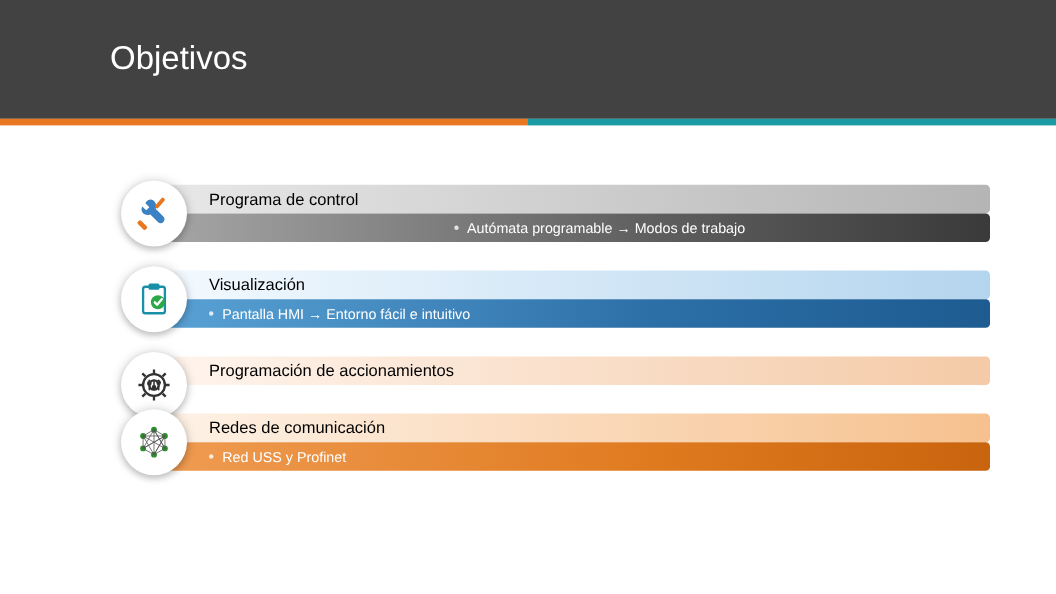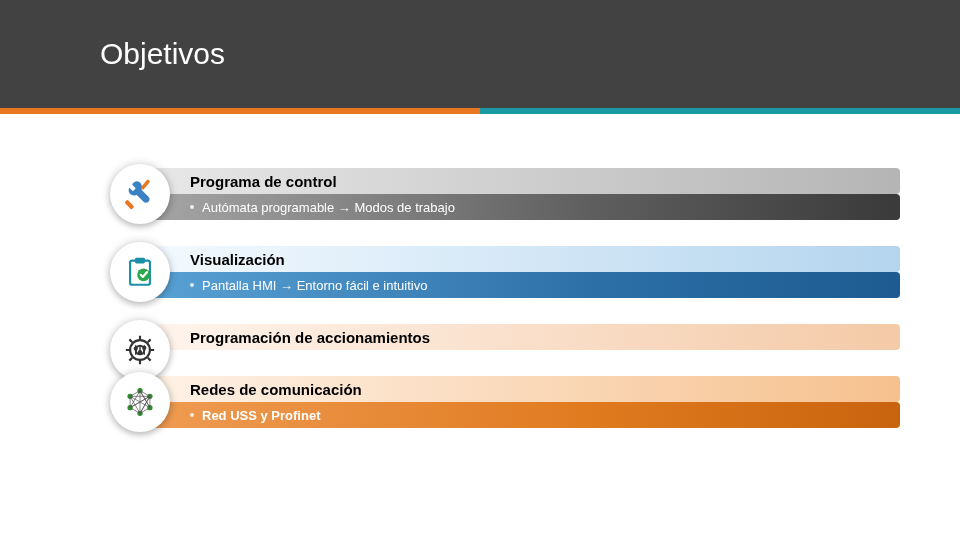--- a/index.html
+++ b/index.html
@@ -44,47 +44,47 @@
     height: 26px;
     display: flex;
     align-items: center;
     padding-left: 50px;
     font-size: 14px;
     color: #000;
     border-top-right-radius: 4px;
     border-bottom-right-radius: 4px;
   }
   .bar-title {
-    font-weight: 700;
+    font-weight: 400;
     font-size: 15px;
   }
   .bar-sub {
     font-size: 13px;
   }
   .bullet {
     display: inline-block;
     width: 4px; height: 4px;
     background: currentColor;
     border-radius: 50%;
     margin-right: 8px;
     vertical-align: middle;
     opacity: 0.8;
   }
   
   .theme-grey .bar-title { background: linear-gradient(to right, #e8e8e8, #b5b5b5); }
-  .theme-grey .bar-sub   { background: linear-gradient(to right, #a7a7a7 0%, #5e5e5e 60%, #3a3a3a 100%); color: #fff; }
+  .theme-grey .bar-sub   { background: linear-gradient(to right, #a7a7a7 0%, #5e5e5e 60%, #3a3a3a 100%); color: #fff; justify-content: center; }
 
   .theme-blue .bar-title { background: linear-gradient(to right, #f4faff, #b4d5ee); }
   .theme-blue .bar-sub   { background: linear-gradient(to right, #5aa3d6 0%, #2c6fa7 60%, #1d5b90 100%); color: #fff; }
 
   .theme-org1 .bar-title { background: linear-gradient(to right, #fff5ee, #f4caa7); }
   .theme-org1 .bar-sub   { background: linear-gradient(to right, #eda668 0%, #d97f31 60%, #c26a1f 100%); color: #fff; }
 
   .theme-org2 .bar-title { background: linear-gradient(to right, #fef2e7, #f6c18e); }
-  .theme-org2 .bar-sub   { background: linear-gradient(to right, #ef9c53 0%, #e07a1f 60%, #c9640e 100%); color: #fff; font-weight: bold; }
+  .theme-org2 .bar-sub   { background: linear-gradient(to right, #ef9c53 0%, #e07a1f 60%, #c9640e 100%); color: #fff; }
 
   
   .icon-wrap {
     position: absolute;
     left: 0;
     top: -4px;
     width: 60px;
     height: 60px;
     border-radius: 50%;
     background: #fff;

